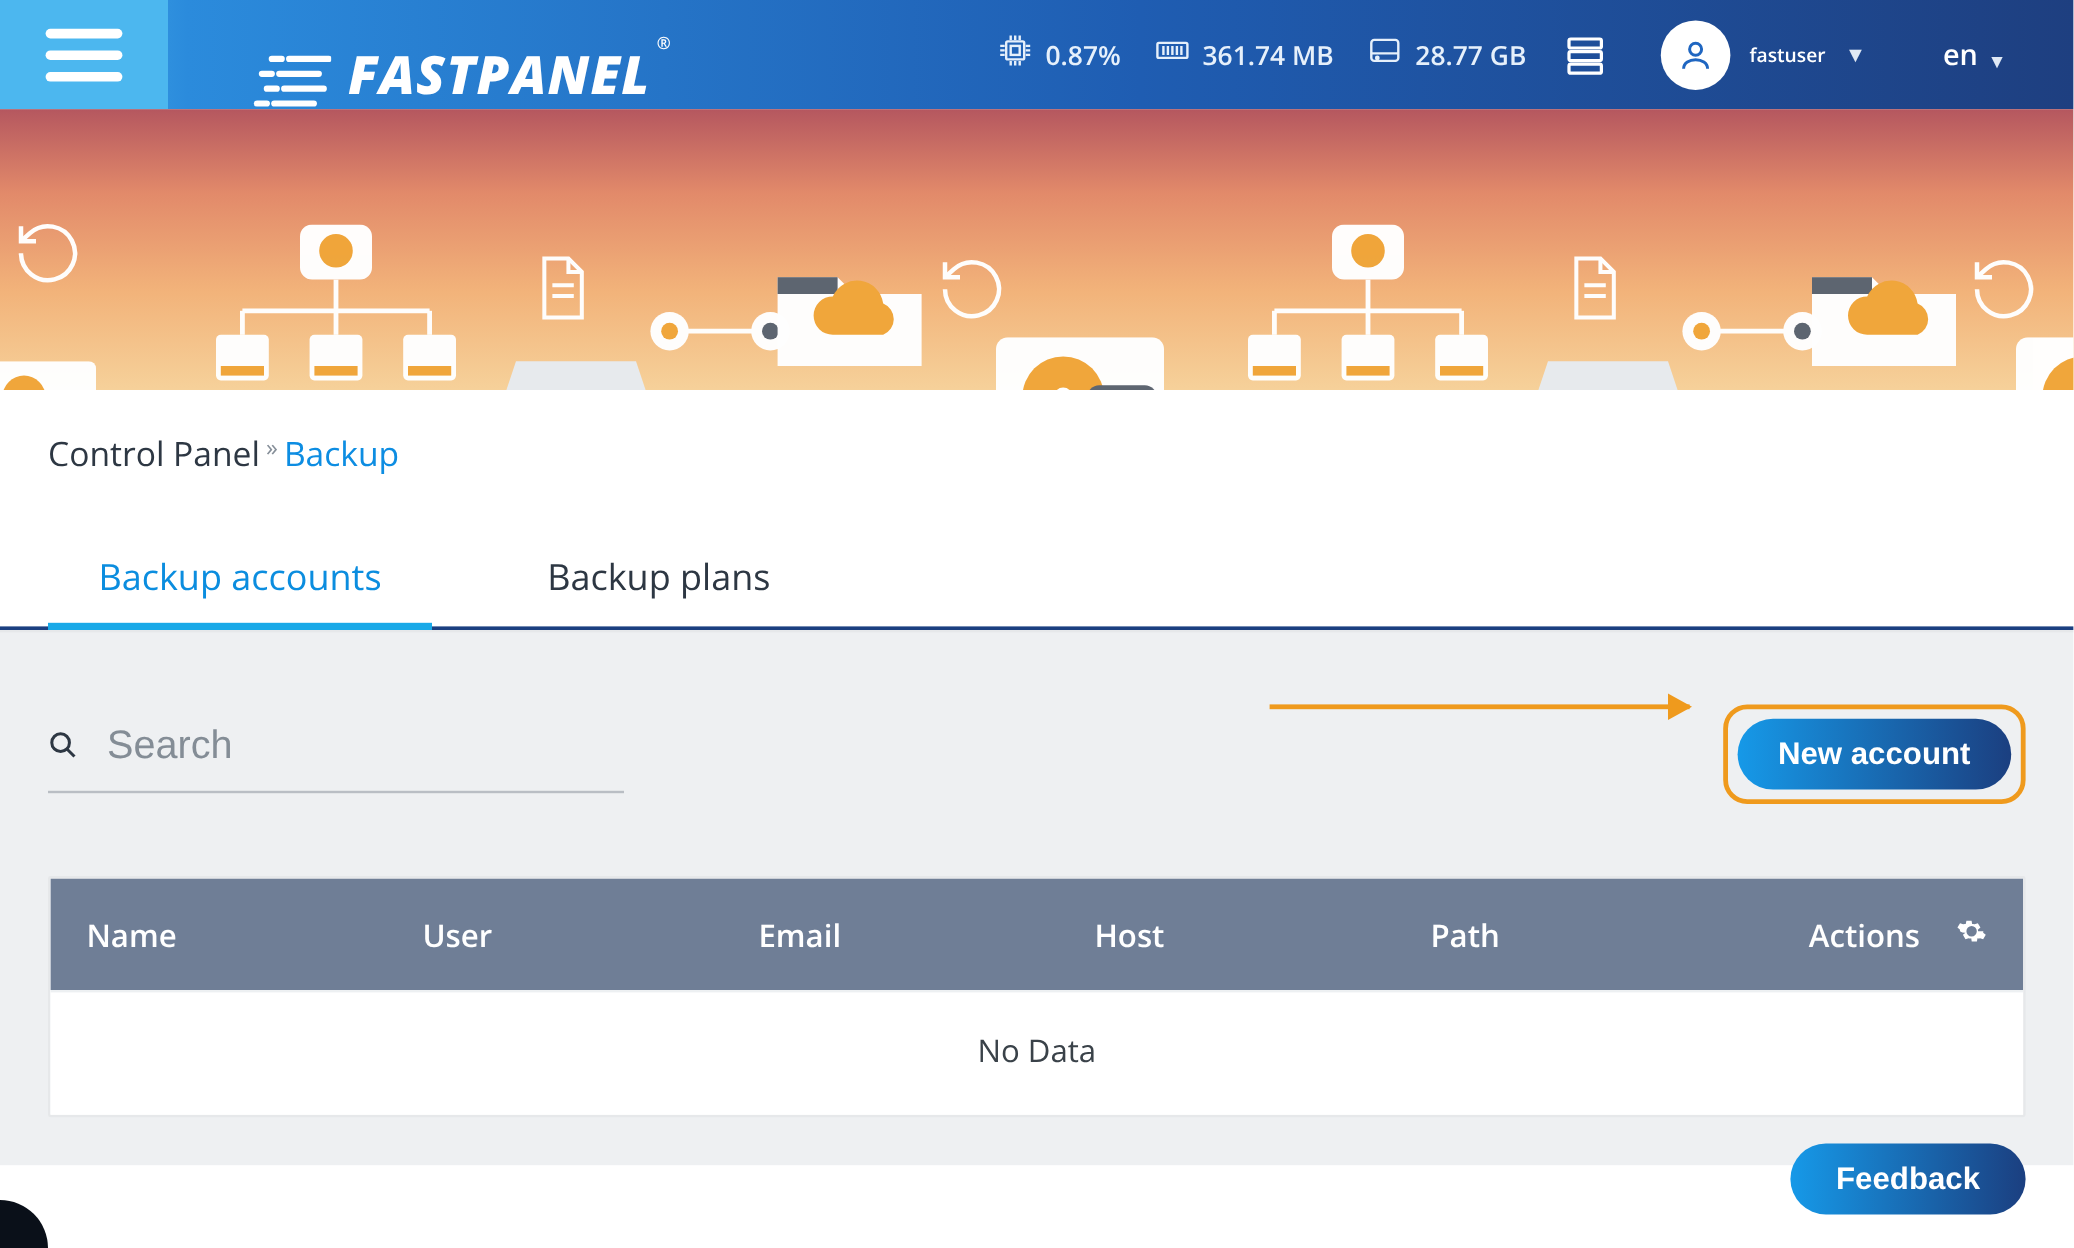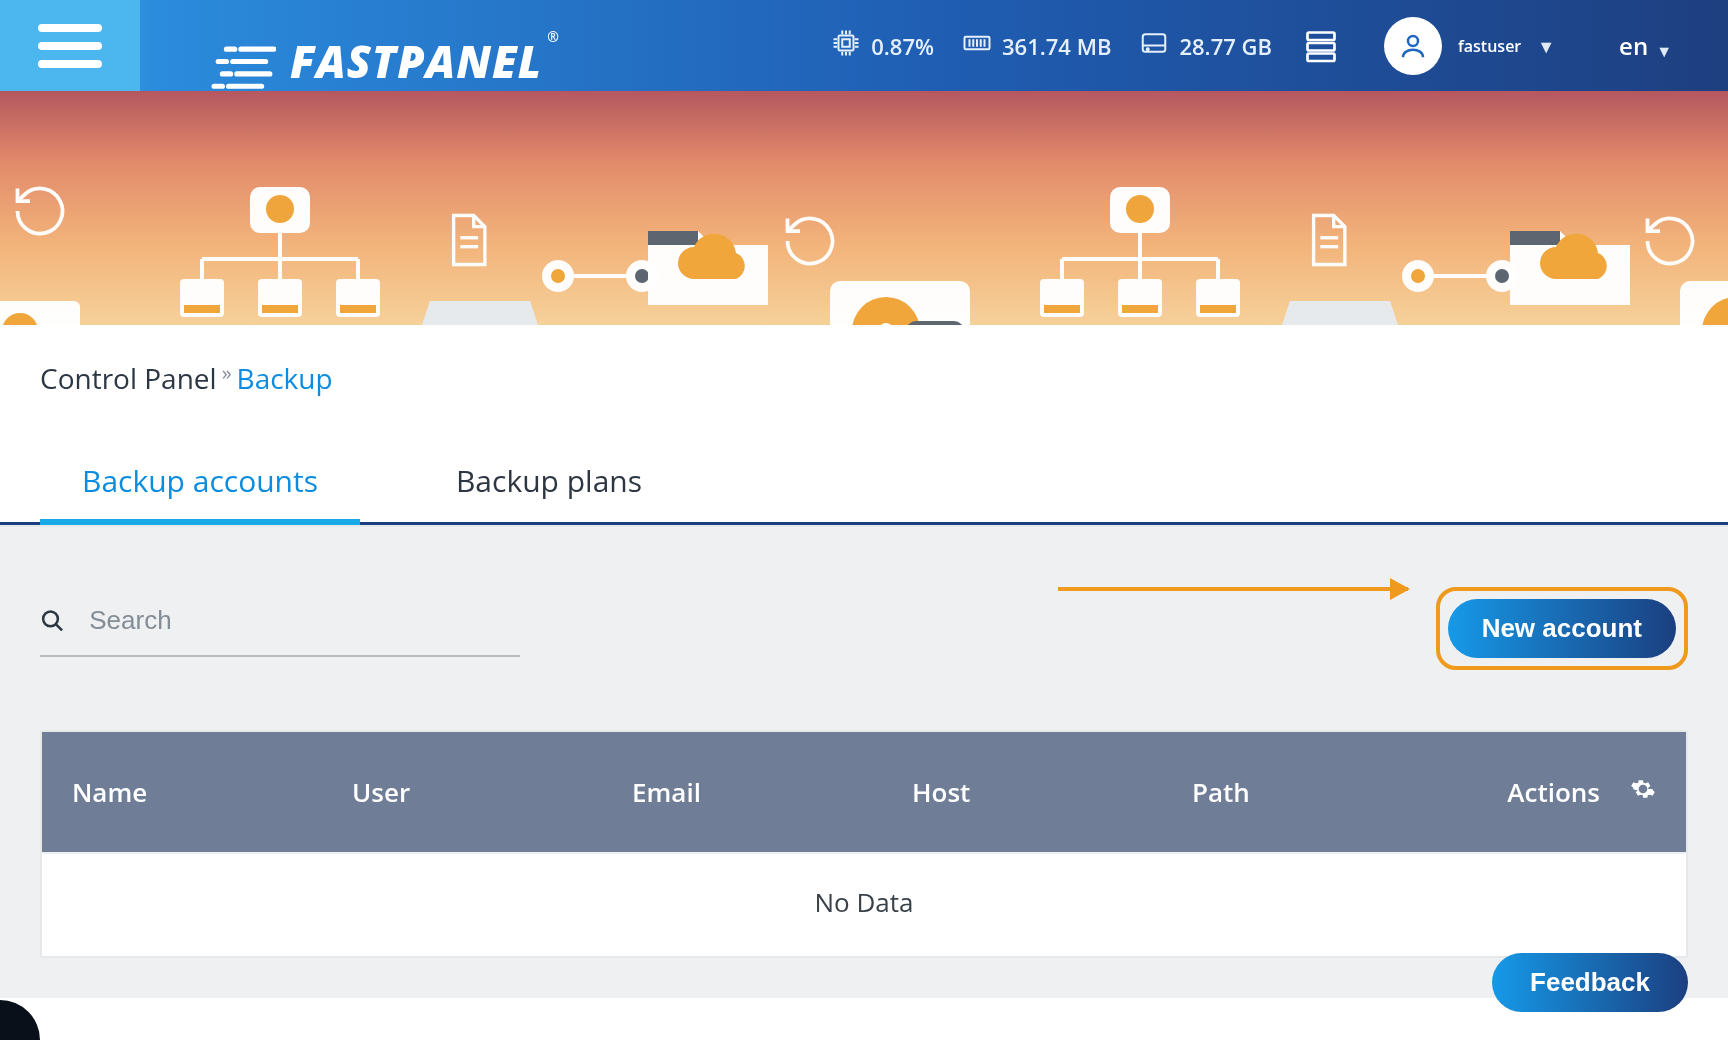--- a/index.html
+++ b/index.html
@@ -131,21 +131,21 @@
   }
   .search-wrap{
     display:flex;align-items:center;gap:22px;
     width:480px;
     padding:4px 0 18px 0;
     border-bottom:2px solid #b9bec4;
   }
   .search-wrap svg{width:28px;height:28px;color:#2d3743;}
   .search-input{
     border:none;outline:none;background:transparent;
-    font-size:26px;color:#2d3743;width:100%;
+    font-size:33px;color:#2d3743;width:100%;
   }
   .search-input::placeholder{color:#848d96;}
 
   .arrow-callout{
     flex:1;display:flex;justify-content:flex-end;
     padding-right:0;
     position:relative;
   }
   .arrow-line{
     width:350px;height:4px;background:var(--orange);position:relative;
@@ -174,21 +174,21 @@
     width:100%;
     background:#fff;
     border:2px solid #e6e8ea;
     border-radius:2px;
     overflow:hidden;
   }
   .tbl-head{
     background:#6f7e96;
     color:#fff;
     display:flex;align-items:center;
-    height:120px;
+    height:93px;
     font-size:26px;font-weight:600;
     padding:0 30px;
   }
   .col-name{flex:0 0 280px;}
   .col-user{flex:0 0 280px;}
   .col-email{flex:0 0 280px;}
   .col-host{flex:0 0 280px;}
   .col-path{flex:1 1 auto;}
   .col-actions{flex:0 0 150px;text-align:right;}
   .col-gear{flex:0 0 56px;text-align:right;}

